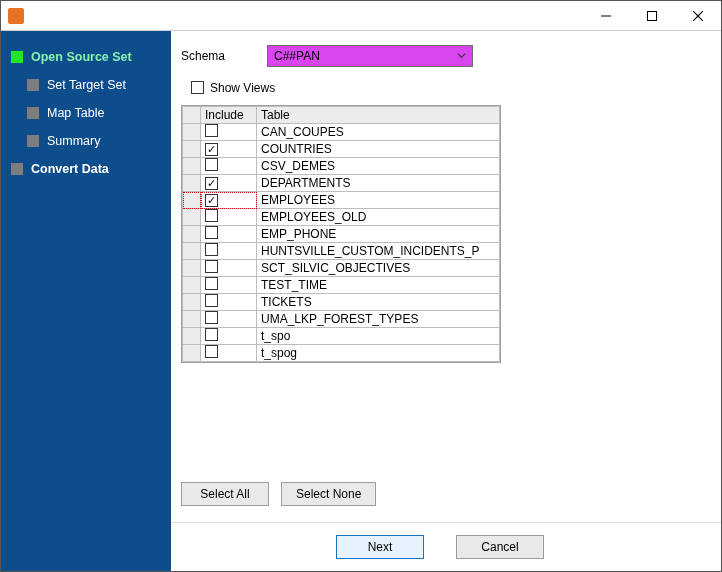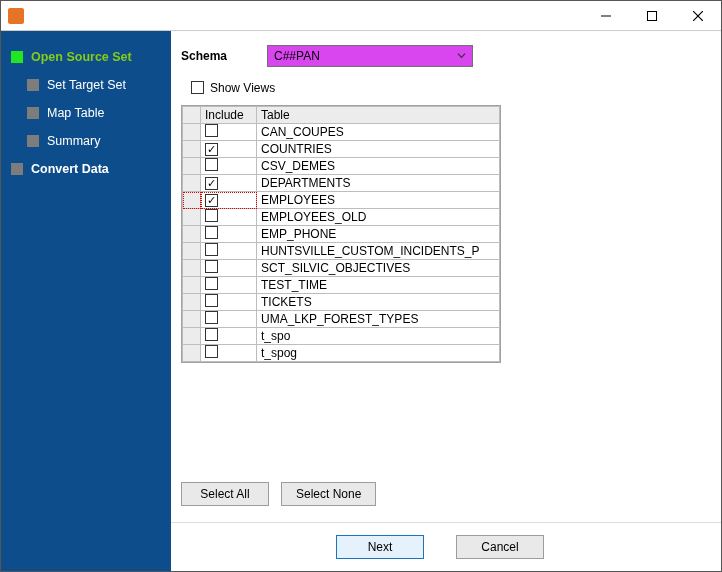--- a/index.html
+++ b/index.html
@@ -60,39 +60,38 @@
     cursor: default;
   }
   .side-item.child { padding-left: 18px; font-weight: 400; color: #ffffff; }
   .side-sq {
     width: 12px; height: 12px;
     background: #7d7d7d;
     margin-right: 8px;
     flex: none;
   }
   .side-item.active .side-sq { background: #22e622; }
-  .side-item.active { color: #84cc16; font-weight: 700; }
+  .side-item.active { color: #86efac; font-weight: 700; }
   .main {
     flex: 1;
     display: flex;
     flex-direction: column;
     min-width: 0;
     padding: 0;
   }
   .top-form {
     padding: 14px 10px 6px 10px;
   }
   .form-row {
     display: flex;
     align-items: center;
     margin-bottom: 14px;
   }
   .form-row label.lbl {
     width: 86px;
-    font-weight: bold;
   }
   .select {
     width: 206px;
     height: 22px;
     border: 1px solid #707070;
     background: #d946ef;
     display: flex;
     align-items: center;
     padding: 0 6px;
     justify-content: space-between;

